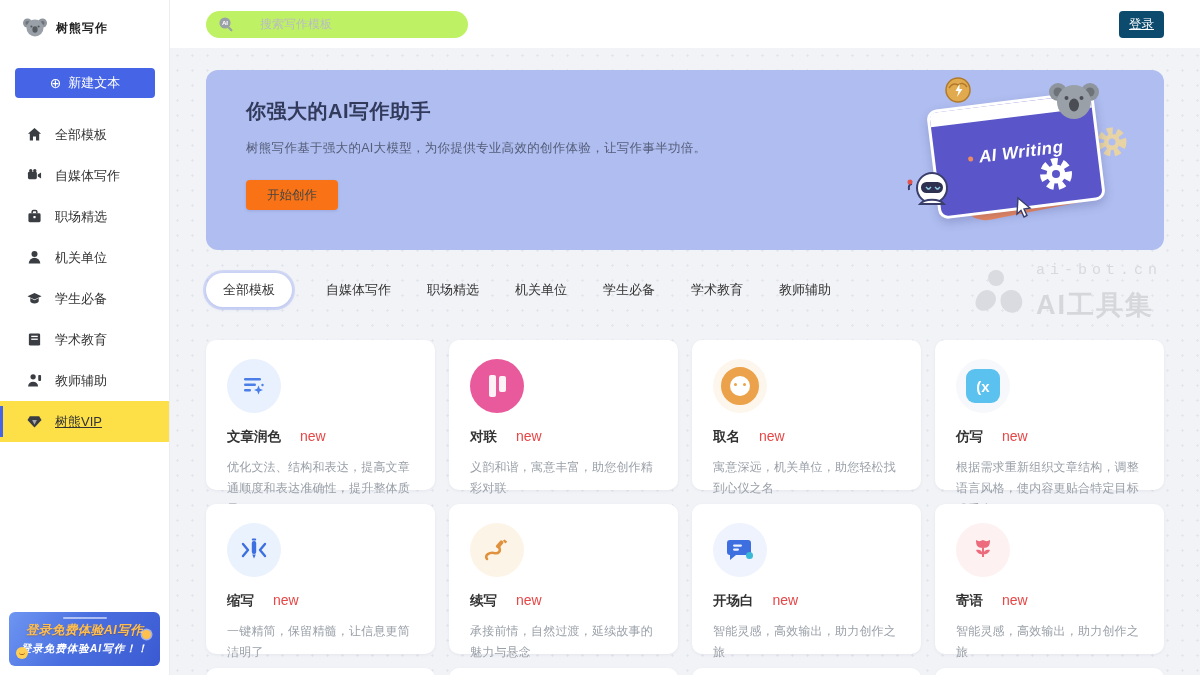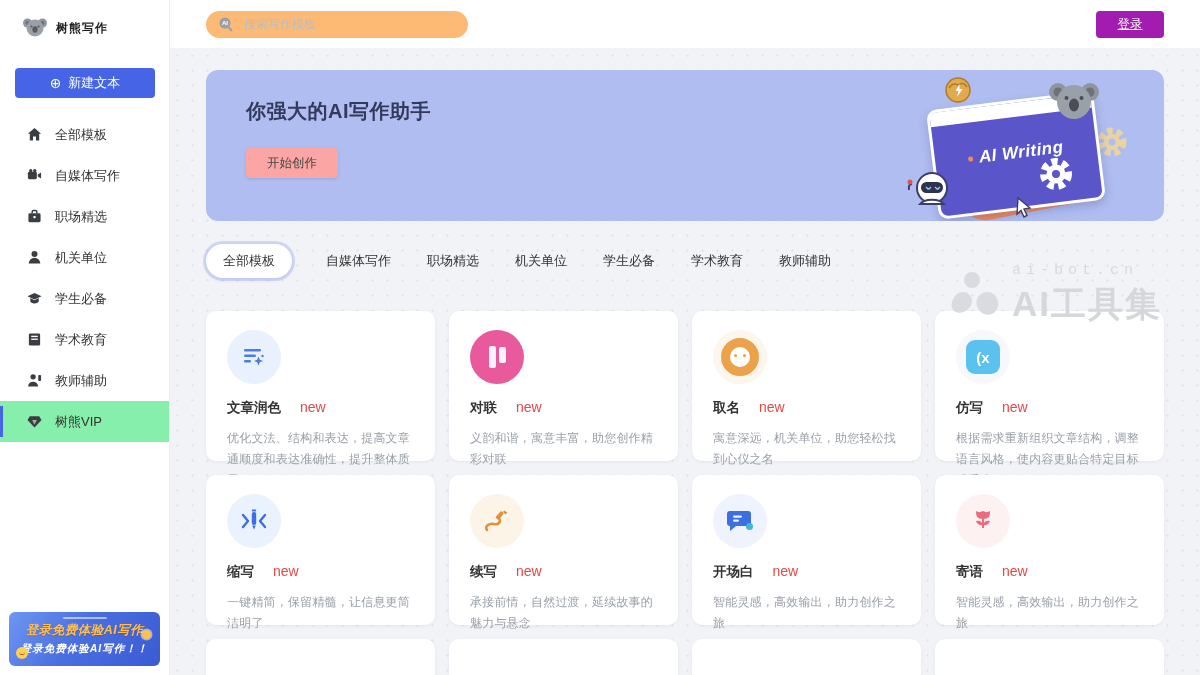--- a/index.html
+++ b/index.html
@@ -24,21 +24,21 @@
     font-size:13px; display:flex; align-items:center; justify-content:center; gap:7px;
     cursor:pointer; font-family:inherit;
   }
   .new-doc-btn .plus-glyph { font-size:14px; line-height:1; }
   .menu { margin-top:16px; }
   .menu-item {
     height:41px; display:flex; align-items:center; gap:13px;
     padding-left:27px; font-size:13px; color:#333; cursor:pointer; position:relative;
   }
   .menu-item svg { width:15px; height:15px; flex:0 0 auto; }
-  .menu-item.active { background:#86efac; }
+  .menu-item.active { background:#fde047;text-decoration:underline; }
   .menu-item.active::before {
     content:""; position:absolute; left:0; top:5px; bottom:5px; width:3px; background:#4565e6;
   }
   .promo {
     position:absolute; left:9px; right:9px; bottom:9px; height:54px;
     border-radius:6px; background:linear-gradient(125deg,#6e96f2 0%,#4a6fe0 45%,#3b5ad2 100%);
     display:flex; flex-direction:column; align-items:center; justify-content:center;
     overflow:hidden; cursor:pointer;
   }
   .promo-deco-top { position:absolute; top:5px; left:50%; transform:translateX(-50%);
@@ -53,50 +53,50 @@
     text-shadow:0 1px 1px rgba(120,60,0,.35); letter-spacing:.5px; }
   .promo-line2 { font-size:10.5px; font-weight:bold; font-style:italic; color:#fff; margin-top:3px; letter-spacing:1px; }
 
   
   .header {
     position:absolute; left:170px; right:0; top:0; height:48px; background:#fff;
     display:flex; align-items:center; justify-content:space-between;
     padding:0 36px; z-index:4;
   }
   .search-box {
-    width:262px; height:27px; background:#fdba74; border-radius:14px;
-    display:flex; align-items:center; gap:9px; padding:0 12px;
+    width:262px; height:27px; background:#bef264; border-radius:14px;
+    display:flex; align-items:center; gap:25px; padding:0 12px;
   }
   .search-box svg { flex:0 0 auto; }
   .search-box input {
     border:none; outline:none; background:transparent; font-size:12px;
     color:#555; width:100%; font-family:inherit;
   }
   .search-box input::placeholder { color:#b9bcc2; }
   .login-btn {
-    width:68px; height:27px; background:#a21caf; color:#fff; border:none;
+    width:45px; height:27px; background:#0c4a6e; color:#fff; border:none;
     border-radius:4px; font-size:12.5px; cursor:pointer; font-family:inherit;text-decoration:underline;
   }
 
   
   .main {
     position:absolute; left:170px; right:0; top:48px; bottom:0;
     padding:22px 36px 0 36px;
     background-color:#f2f3f7;
     background-image:radial-gradient(#e4e6ed 1px, transparent 1.2px);
     background-size:15px 15px;
   }
   .hero {
-    height:151px; border-radius:12px; background:#afbdf0;
+    height:180px; border-radius:12px; background:#afbdf0;
     padding:28px 40px; position:relative; overflow:hidden;
   }
   .hero-title { font-size:20px; font-weight:bold; color:#323a5c; letter-spacing:.5px; }
   .hero-sub { font-size:12.5px; color:#555d78; margin-top:15px; letter-spacing:.3px; }
   .hero-cta {
-    margin-top:23px; width:92px; height:30px; background:#fca5a5; border:none; border-radius:4px;
+    margin-top:23px; width:92px; height:30px; background:#f97316; border:none; border-radius:4px;
     font-size:12.5px; color:#444; cursor:pointer; box-shadow:0 1px 3px rgba(60,70,140,.18);
     font-family:inherit;
   }
 
   
   .illus { position:absolute; right:34px; top:12px; width:212px; height:156px; }
   .illus .blob { position:absolute; left:36px; top:30px; width:142px; height:100px;
     background:#ef8a5e; border-radius:26px; transform:rotate(-11deg); }
   .illus .tan-gear { position:absolute; left:178px; top:44px; }
   .illus .window { position:absolute; left:14px; top:18px; width:168px; height:110px;
@@ -121,21 +121,21 @@
   .tab.active {
     background:#fff; padding:8px 17px; border-radius:18px;
     box-shadow:0 0 0 3px rgba(130,150,240,.28), 0 1px 4px rgba(90,110,220,.25);
   }
 
   
   .watermark { position:absolute; right:38px; top:262px; display:flex; align-items:center; gap:10px;
     z-index:6; pointer-events:none; }
   .wm-text { text-align:left; }
   .wm-line1 { font-size:15px; font-weight:400; color:#d7d9de; letter-spacing:5px; font-family:"Liberation Mono","DejaVu Sans Mono",monospace; }
-  .wm-line2 { font-size:35px; font-weight:800; color:#d5d7db; letter-spacing:2px; margin-top:2px; }
+  .wm-line2 { font-size:27px; font-weight:800; color:#d5d7db; letter-spacing:2px; margin-top:8px; }
 
   
   .cards { display:grid; grid-template-columns:repeat(4,1fr); gap:14px; margin-top:30px; }
   .card {
     background:#fff; border-radius:10px; padding:19px 21px; height:150px; cursor:pointer;
     box-shadow:0 1px 3px rgba(120,125,150,.10);
   }
   .card.partial { height:60px; }
   .icon-circle { width:54px; height:54px; border-radius:50%;
     display:flex; align-items:center; justify-content:center; }
@@ -263,20 +263,21 @@
       </svg>
       <input type="text" placeholder="搜索写作模板" style="">
     </div>
     <button class="login-btn">登录</button>
   </header>
 
   <main class="main">
 
     <section class="hero">
       <div class="hero-title">你强大的AI写作助手</div>
+      <div class="hero-sub">树熊写作基于强大的AI大模型，为你提供专业高效的创作体验，让写作事半功倍。</div>
       <button class="hero-cta">开始创作</button>
 
       <div class="illus">
         <div class="blob"></div>
         <svg class="tan-gear" width="32" height="32" viewBox="0 0 32 32">
           <circle cx="16" cy="16" r="10" fill="none" stroke="#e7d3a4" stroke-width="9" stroke-dasharray="5 3.5"></circle>
           <circle cx="16" cy="16" r="8" fill="#e7d3a4"></circle>
             <circle cx="16" cy="16" r="3.5" fill="#afbdf0"></circle>
         </svg>
         <div class="window">

